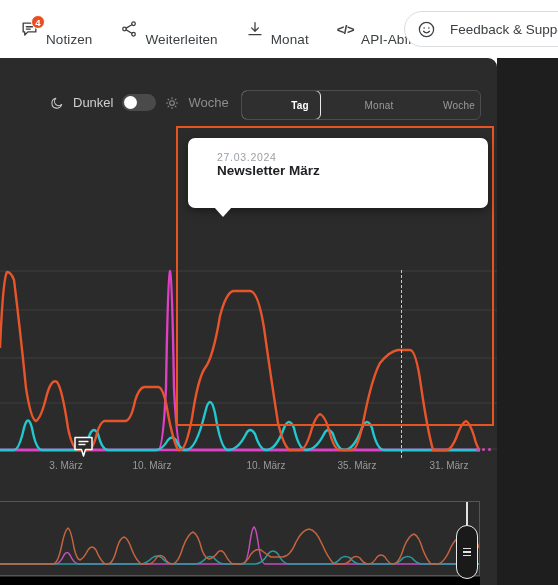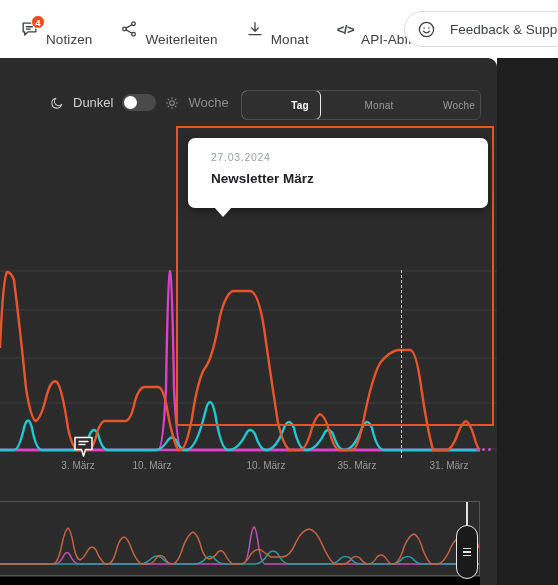--- a/index.html
+++ b/index.html
@@ -115,24 +115,24 @@
   
   .notepin {
     position: absolute; left: 73px; top: 378px; width: 21px; height: 22px; z-index: 12;
   }
 
   
   .tipcard {
     position: absolute; left: 188px; top: 138px; width: 300px; height: 70px;
     background: #ffffff; border-radius: 7px; z-index: 40;
     box-shadow: 0 3px 10px rgba(0,0,0,.4);
-    padding: 13px 0 0 23px;
+    padding: 13px 0 0 29px;
   }
   .tip-date { font-size: 10.5px; color: #9aa0a6; letter-spacing: .7px; }
-  .tip-title { font-size: 13.5px; color: #202124; font-weight: 700; margin-top: 8px; }
+  .tip-title { font-size: 13.5px; color: #202124; font-weight: 700; }
   .tip-notch {
     position: absolute; left: 214px; top: 207px; width: 18px; height: 10px; z-index: 41;
   }
   .tip-notch svg { display:block; }
 
   
   .crosshair {
     position: absolute; left: 401px; top: 212px; width: 0; height: 188px;
     border-left: 1.6px dashed #c9c9c9; z-index: 20;
   }
@@ -303,21 +303,21 @@
       </div>
 
     <div class="notepin">
       <svg width="21" height="22" viewBox="0 0 21 22">
         <path d="M2 1.5h17v12H12.5L10.5 20 8.5 13.5H2z" fill="#2b2b2b" stroke="#ffffff" stroke-width="1.5" stroke-linejoin="round"></path>
         <path d="M6 5.5h9M6 8.5h6" stroke="#ffffff" stroke-width="1.3" stroke-linecap="round"></path>
       </svg>
     </div>
 
     <div class="xaxis">
-      <span class="xtick" style="left:78px">3. März</span>
+      <span class="xtick" style="left:66px">3. März</span>
       <span class="xtick" style="left:152px">10. März</span>
       <span class="xtick" style="left:266px">10. März</span>
       <span class="xtick" style="left:357px">35. März</span>
       <span class="xtick" style="left:449px">31. März</span>
     </div>
 
     <div class="brush">
       <svg width="479" height="74" viewBox="0 0 479 74">
         <path d="M0,62 L55,62 Q60,62 64,53 Q67,48 70,53 Q74,62 79,62 L243,62
                  Q247,62 250,40 Q252,26 254,25 Q256,26 258,40 Q261,62 265,62 L479,62" stroke="#c050b8" stroke-width="1.5" fill="none" stroke-linejoin="round"></path>

